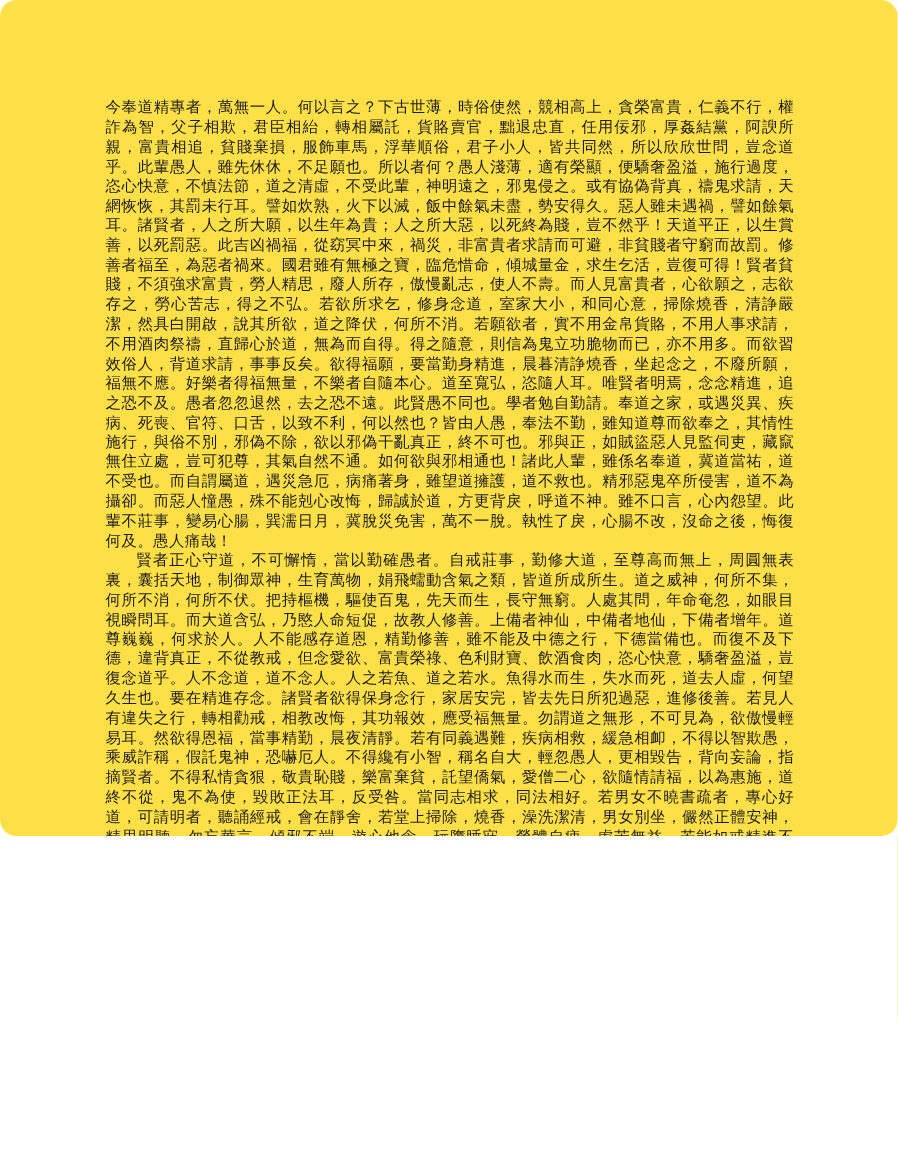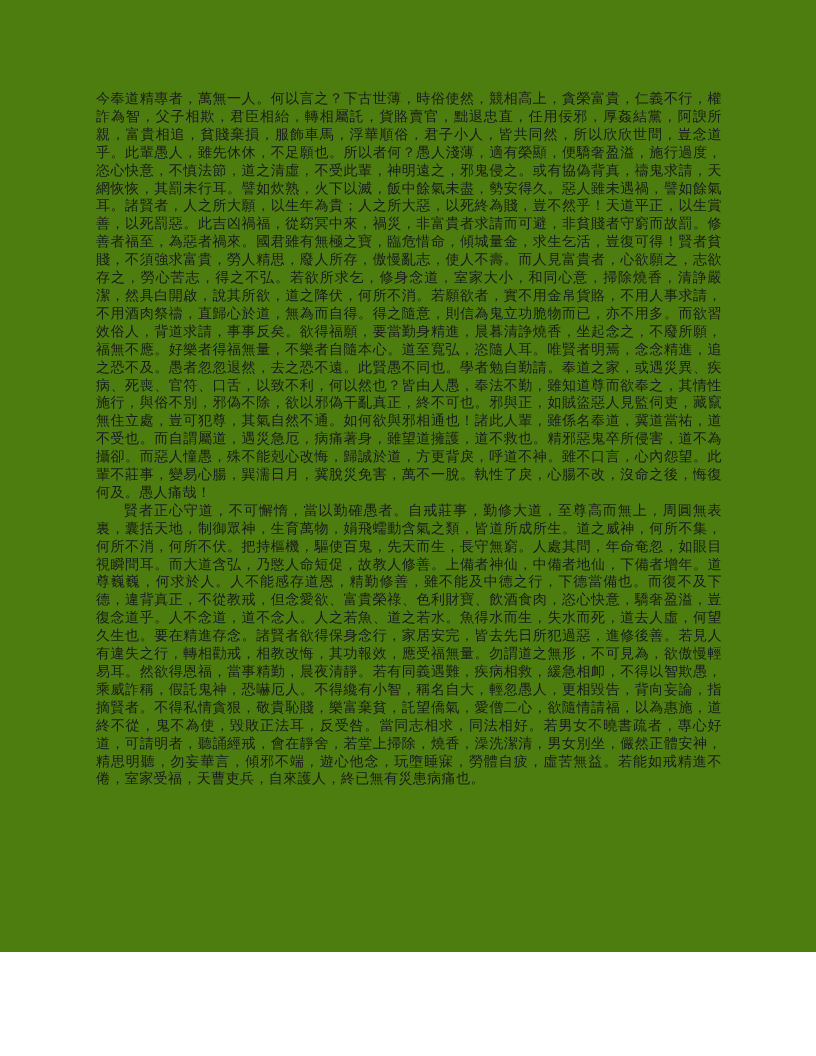--- a/index.html
+++ b/index.html
@@ -3,23 +3,24 @@
 <meta charset="utf-8">
 <style>
   html, body {
     margin: 0;
     padding: 0;
     background: #ffffff;
   }
   .page {
     position: relative;
     width: 816px;
-    height: 952px;
-    background: #4d7c0f;
+    height: 760px;
+    background: #fde047;
     overflow: hidden;
+    border-radius: 15px;
   }
   .text-block {
     position: absolute;
     left: 96px;
     top: 90px;
     width: 626px;
     color: #1b1b1b;
     font-family: "DejaVu Serif", "Liberation Serif", serif;
     font-size: 14px;
     line-height: 17.9px;

